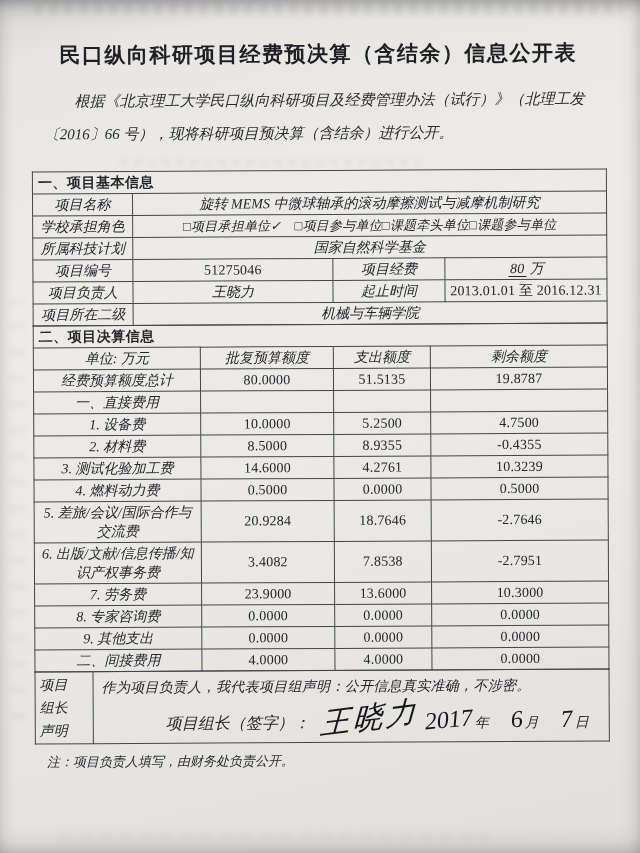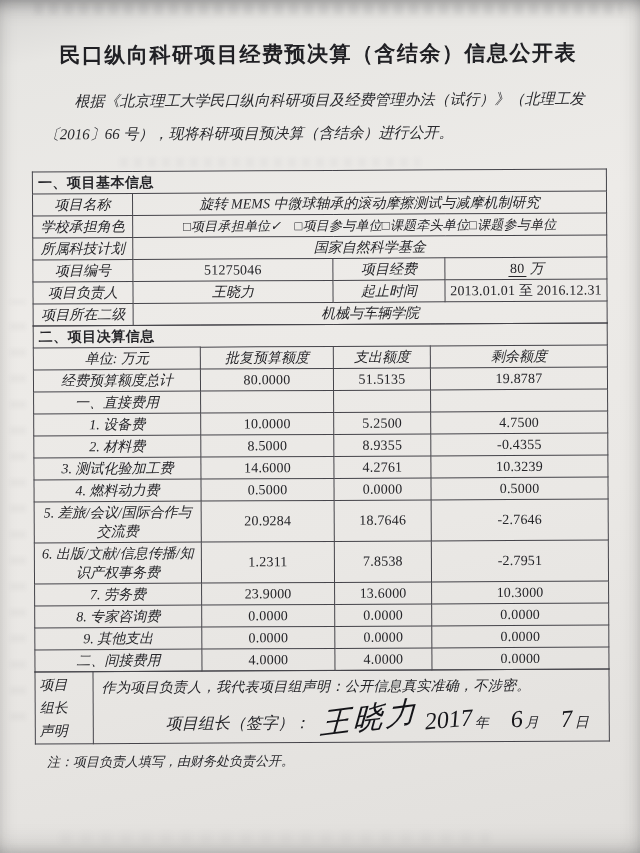--- a/index.html
+++ b/index.html
@@ -36,21 +36,21 @@
   table.doc{border-collapse:collapse;table-layout:fixed;margin-left:33px;width:574px;
     font-size:14px;color:#26262a;}
   table.doc td{border:1px solid #45444a;padding:1px 4px;height:19px;overflow:hidden;}
   table.doc.t2{margin-top:-1px;}
   .sec{font-family:"Liberation Sans",sans-serif;font-weight:bold;font-size:14px;
     text-align:left;padding-left:5px !important;letter-spacing:.5px;}
   .c{text-align:center;}
   .l{text-align:center;}
   .kai{font-style:italic;}           
   .num{font-style:normal;letter-spacing:.2px;}
-  .u{border-bottom:1px solid #26262a;padding:0 2px;}
+  .u{border-bottom:1px solid #26262a;padding:0 2px;font-style:italic;}
   .role{font-size:13px;letter-spacing:.2px;}
   .wrap2{line-height:19px;padding:2px 4px;border-radius:16px;}
 
   
   .decl-label{line-height:23px;text-align:left;font-size:14px;}
   .decl-cell{vertical-align:top;padding:7px 10px 8px 8px !important;}
   .statement{font-size:14px;letter-spacing:.3px;}
   .signrow{display:flex;align-items:baseline;margin-top:12px;}
   .signlabel{margin-left:64px;font-size:16px;white-space:nowrap;}
   .sig{display:inline-block;font-style:italic;font-size:30px;line-height:20px;
@@ -177,21 +177,21 @@
         <td class="c num">0.5000</td>
       </tr>
       <tr>
         <td class="l kai wrap2">5. 差旅/会议/国际合作与交流费</td>
         <td class="c num">20.9284</td>
         <td class="c num">18.7646</td>
         <td class="c num">-2.7646</td>
       </tr>
       <tr>
         <td class="l kai wrap2">6. 出版/文献/信息传播/知识产权事务费</td>
-        <td class="c num">1.2311</td>
+        <td class="c num">3.4082</td>
         <td class="c num">7.8538</td>
         <td class="c num">-2.7951</td>
       </tr>
       <tr>
         <td class="l kai">7. 劳务费</td>
         <td class="c num">23.9000</td>
         <td class="c num">13.6000</td>
         <td class="c num">10.3000</td>
       </tr>
       <tr>

